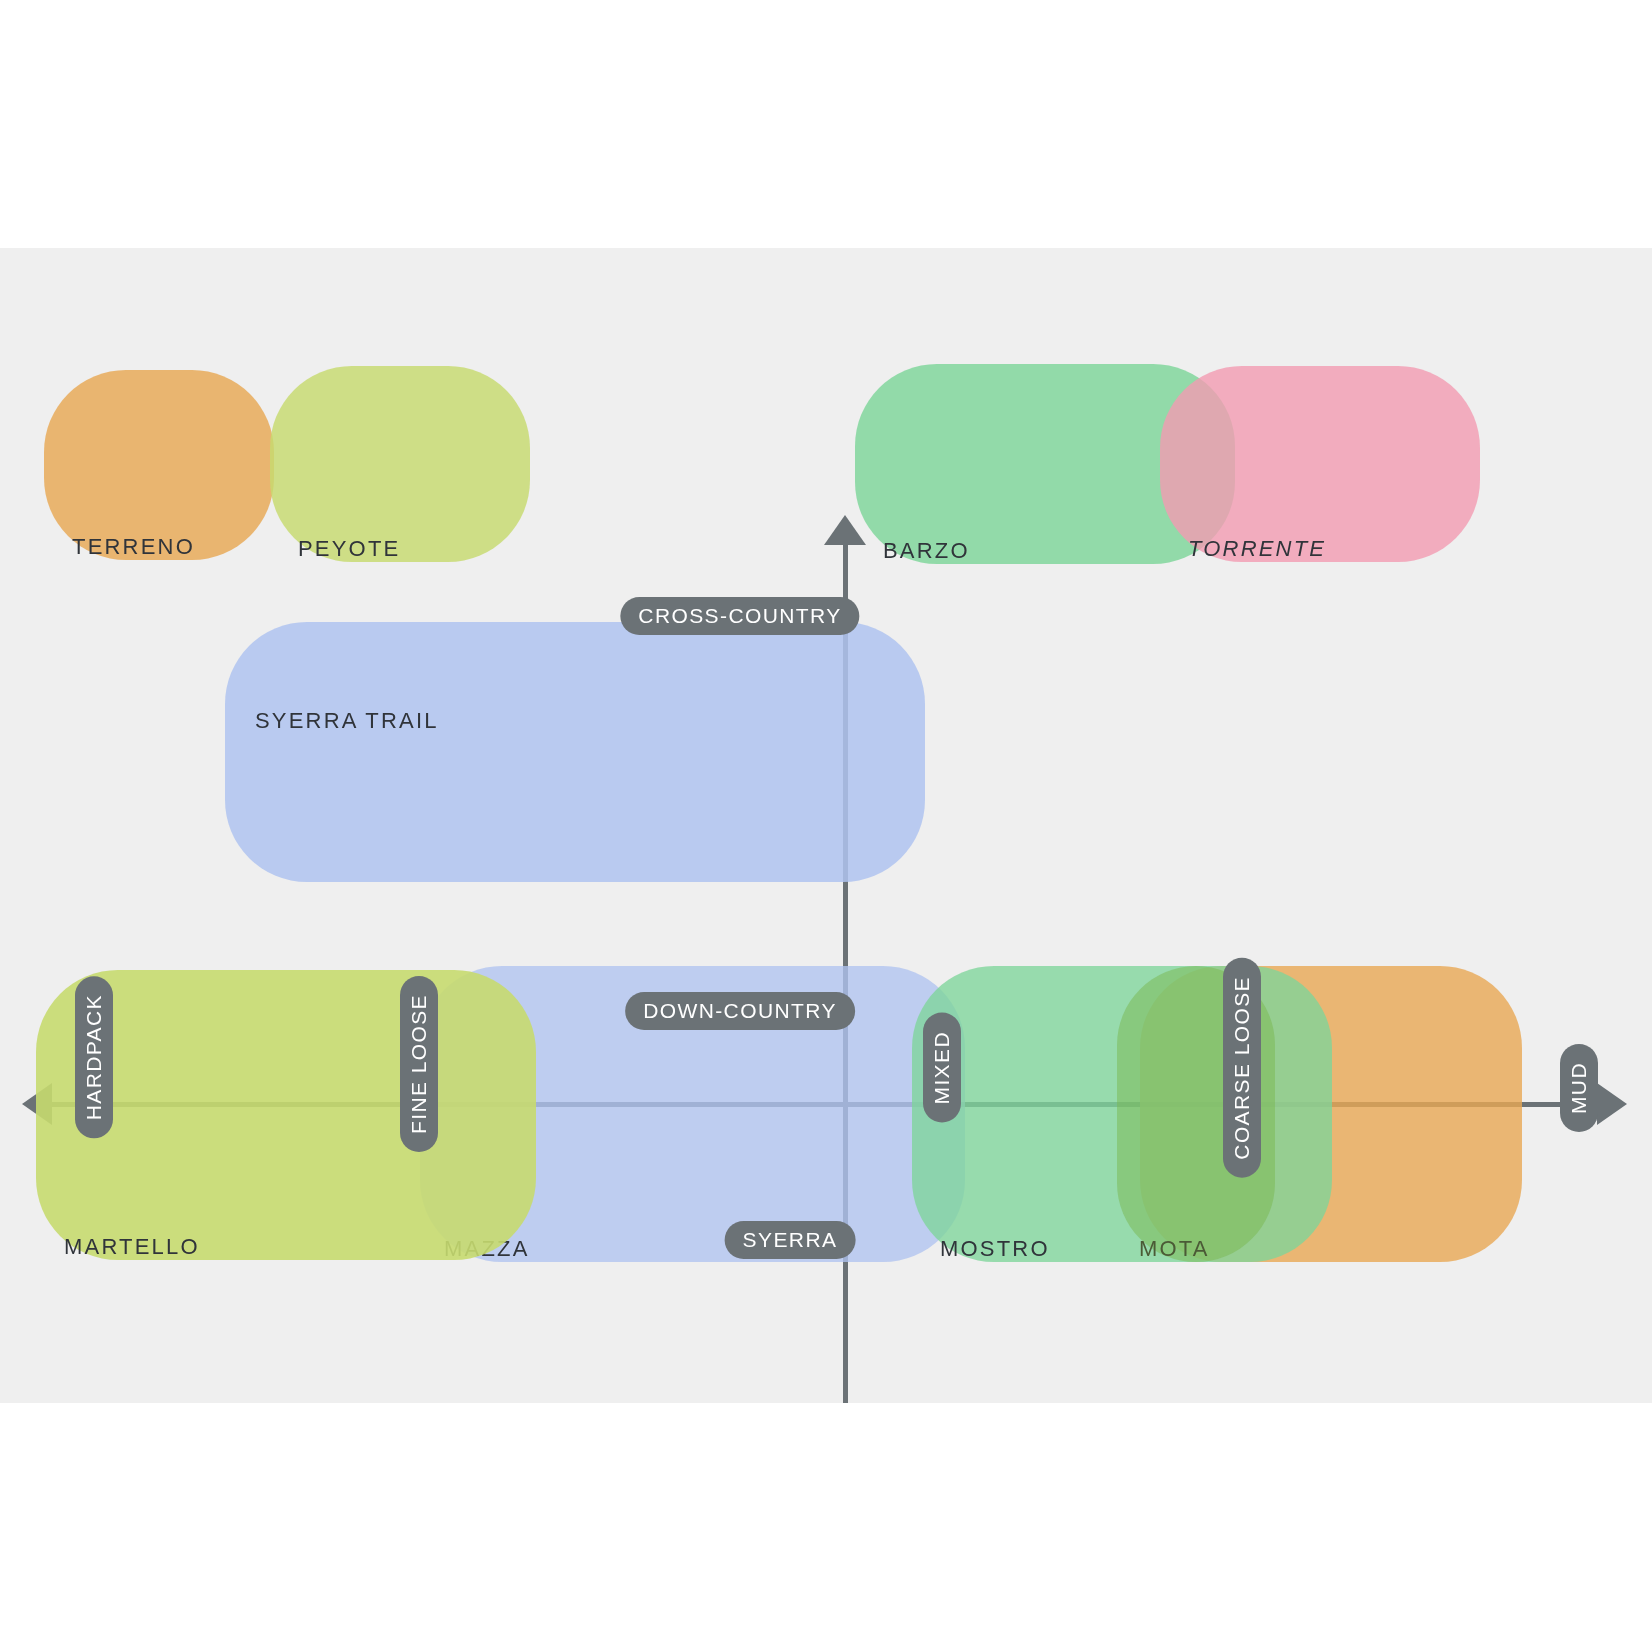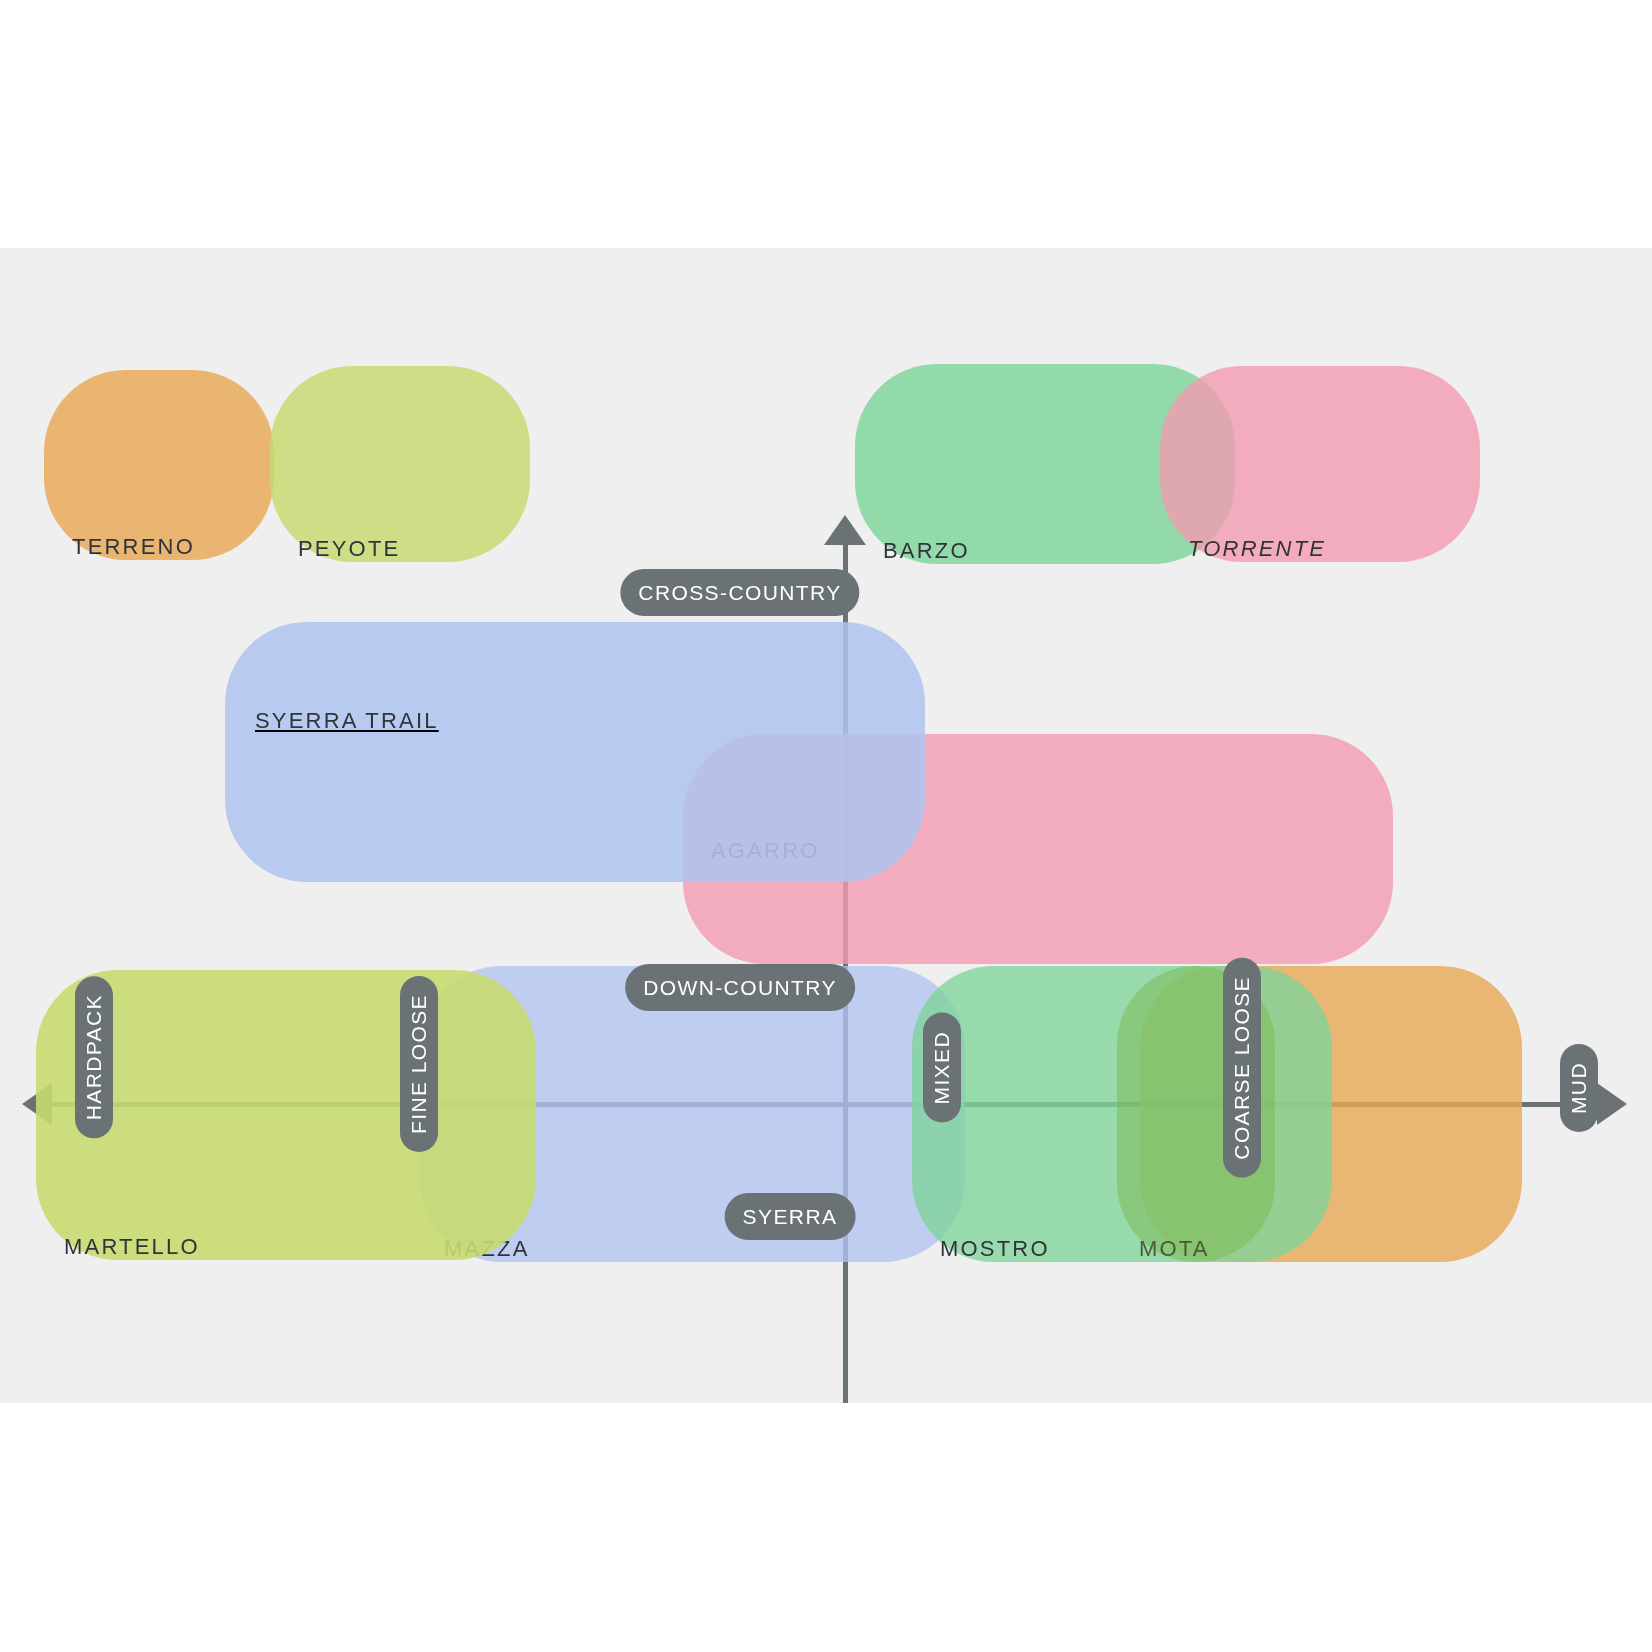--- a/index.html
+++ b/index.html
@@ -45,21 +45,21 @@
     color:#ffffff;
     font-size:21px;
     letter-spacing:1.4px;
     display:flex;
     align-items:center;
     justify-content:center;
     white-space:nowrap;
     border-radius:999px;
     z-index:40;
   }
-  .pill.h{height:47px;padding:0 18px;}
+  .pill.h{height:38px;padding:0 18px;margin-top:28px;}
   .pill.v{width:38px;padding:18px 0;writing-mode:vertical-rl;transform:rotate(180deg);}
 
   
   .blob{
     position:absolute;
     border-radius:82px;
     display:flex;
     align-items:flex-end;
   }
   .blob .lbl{
@@ -86,27 +86,24 @@
 
 
   <div class="blob" style="left:855px;top:116px;width:380px;height:200px;background:rgba(126,213,154,.82);z-index:8;">
     <span class="lbl">BARZO</span>
   </div>
 
   <div class="blob" style="left:1160px;top:118px;width:320px;height:196px;background:rgba(242,155,178,.80);z-index:9;font-style:italic;">
     <span class="lbl">TORRENTE</span>
   </div>
 
-  <div class="blob" style="left:225px;top:374px;width:700px;height:260px;background:rgba(175,195,240,.85);z-index:11;text-decoration:underline;">
+  <div class="blob" style="left:225px;top:374px;width:700px;height:260px;background:rgba(175,195,240,.85);z-index:11;">
     <span class="lbl" style="padding-left:30px;align-self:flex-start;margin-top:86px;">SYERRA TRAIL</span>
   </div>
 
-  <div class="blob" style="left:683px;top:486px;width:710px;height:230px;background:rgba(242,155,178,.80);z-index:10;">
-    <span class="lbl" style="padding-left:28px;align-self:flex-start;margin-top:104px;color:#4a4f55;">AGARRO</span>
-  </div>
 
   <div class="blob" style="left:36px;top:722px;width:500px;height:290px;background:rgba(199,218,111,.90);z-index:13;">
     <span class="lbl">MARTELLO</span>
   </div>
 
   <div class="blob" style="left:420px;top:718px;width:545px;height:296px;background:rgba(175,195,240,.78);z-index:12;">
     <span class="lbl" style="padding-left:24px;">MAZZA</span>
   </div>
 
   <div class="blob" style="left:1140px;top:718px;width:382px;height:296px;background:rgba(232,168,84,.80);z-index:12;"></div>

